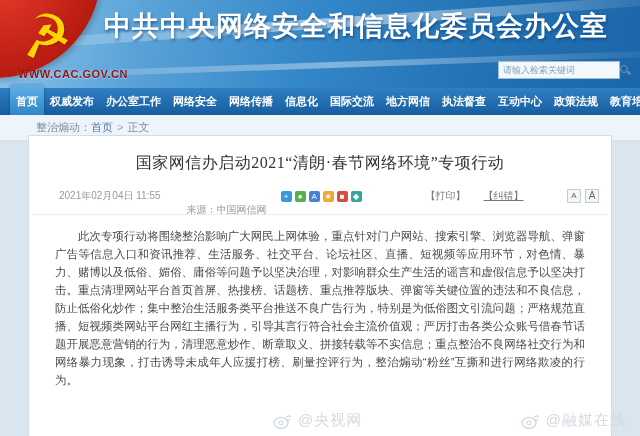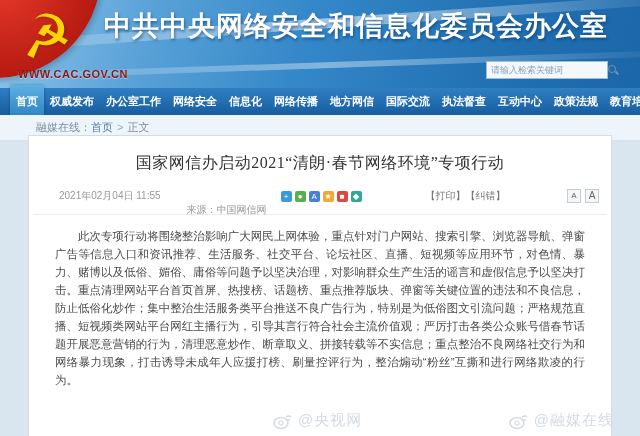--- a/index.html
+++ b/index.html
@@ -19,21 +19,21 @@
     background:radial-gradient(circle at 20% 20%,#e6392a,#b51a10 70%);
     border-radius:0 0 95% 12%; transform:rotate(8deg); box-shadow:2px 2px 6px rgba(0,0,0,.25); }
   .emblem { position:absolute; left:20px; top:0px; font-size:58px; line-height:72px; color:#ffd400;
     text-shadow:1px 1px 2px rgba(120,20,0,.6); transform:rotate(-8deg); }
   .site-title { position:absolute; left:104px; top:8px; width:532px; font-size:27px; font-weight:bold;
     color:#ffffff; letter-spacing:1px; text-shadow:1px 2px 3px rgba(10,50,100,.55); white-space:nowrap; }
   .site-subtitle { position:absolute; left:104px; top:44px; width:532px; text-align:center;
     font-size:11px; color:#eef6fd; text-shadow:1px 1px 2px rgba(10,50,100,.5); }
   .site-url { position:absolute; left:18px; top:68px; font-size:11px; font-weight:bold;
     color:#8f1414; text-shadow:0 1px 1px rgba(255,255,255,.45); letter-spacing:.5px; }
-  .search-box { position:absolute; right:32px; top:61px; width:122px; height:18px;
+  .search-box { position:absolute; right:20px; top:61px; width:122px; height:18px;
     background:#f2f8fc; border:1px solid #9dbdd8; display:flex; align-items:center; padding:0 4px; }
   .search-input { flex:1; border:none; outline:none; background:transparent; font-size:9px; color:#5f7document varies0; color:#5f7990; }
   .search-input::placeholder { color:#8aa2ba; }
   .mag { position:relative; width:10px; height:10px; flex:none; }
   .mag::before { content:""; position:absolute; left:0; top:0; width:6px; height:6px;
     border:1.4px solid #7b93ab; border-radius:50%; }
   .mag::after { content:""; position:absolute; left:6.5px; top:6.5px; width:4px; height:1.5px;
     background:#7b93ab; transform:rotate(45deg); }
 
   
@@ -59,36 +59,36 @@
     font-size:16px; color:#333333; letter-spacing:.5px; }
   .meta { display:flex; align-items:center; height:20px; margin-top:12px; padding:0 12px 0 30px;
     font-size:10px; color:#999999; }
   .meta .src { margin-left:26px;margin-top:28px; }
   .share { display:flex; gap:3px; margin-left:14px; }
   .share span { width:11px; height:11px; border-radius:2px; color:#ffffff; font-size:8px;
     line-height:11px; text-align:center; display:block; cursor:pointer; }
   .sh1{background:#3a9ad8;} .sh2{background:#56b04d;} .sh3{background:#4a7fd4;}
   .sh4{background:#f2a933;} .sh5{background:#d94a40;} .sh6{background:#35a598; border-radius:50%;}
   .meta .act { margin-left:64px; color:#777777; cursor:pointer; }
-  .meta .act + .act { margin-left:0; }
+  .meta .act + .act { margin-left:18px;text-decoration:underline; }
   .fontbtns { margin-left:auto; display:flex; gap:4px; }
   .fontbtns button { width:14px; height:14px; border:1px solid #c3cdd6; background:#f4f6f8;
     color:#666; font-size:8px; line-height:12px; text-align:center; cursor:pointer; padding:0; }
   .fontbtns button.big { font-size:10px; }
   .divider { height:1px; background:#e9eef2; margin:8px 4px 0 4px; }
 
   .body-text { padding:12px 26px 0 26px; }
   .body-text p { font-size:11.5px; line-height:18px; color:#4a4a4a; text-align:justify;
     text-indent:2em; margin-bottom:8px; }
 
   
   .wm { position:absolute; display:flex; align-items:center; gap:4px; color:#d3dae2;
     font-size:15px; letter-spacing:1px; }
   .wm-center { left:272px; bottom:6px; }
-  .wm-right { right:26px; bottom:6px; }
+  .wm-right { right:14px; bottom:6px; }
   .wm svg { display:block; }
 </style>
 </head>
 <body>
 
 <div class="header">
   <div class="streak1"></div>
   <div class="streak2"></div>
   <div class="emblem-flag"></div>
   <div class="emblem">☭</div>
@@ -98,34 +98,34 @@
     <input class="search-input" type="text" placeholder="请输入检索关键词" style="">
     <span class="mag"></span>
   </div>
 </div>
 
 <div class="nav">
   <a href="#" class="active">首页</a>
   <a href="#">权威发布</a>
   <a href="#">办公室工作</a>
   <a href="#">网络安全</a>
+  <a href="#">网络传播</a>
   <a href="#">信息化</a>
-  <a href="#">网络传播</a>
+  <a href="#">国际交流</a>
   <a href="#">地方网信</a>
-  <a href="#">国际交流</a>
   <a href="#">执法督查</a>
   <a href="#">互动中心</a>
   <a href="#">政策法规</a>
   <a href="#">教育培训</a>
 
 </div>
 
 <div class="crumbbar">
   <div class="inner">
-    <span>融媒在线：</span><a href="#">首页</a><span class="crumb-sep">&gt;</span><span>正文</span>
+    <span>整治煽动：</span><a href="#">首页</a><span class="crumb-sep">&gt;</span><span>正文</span>
   </div>
 </div>
 
 <div class="card">
   <div class="art-title">国家网信办启动2021“清朗·春节网络环境”专项行动</div>
 
   <div class="meta">
     <span>2021年02月04日 11:55</span>
     <span class="src">
       <span>来源：</span><span>中国网信网</span>

